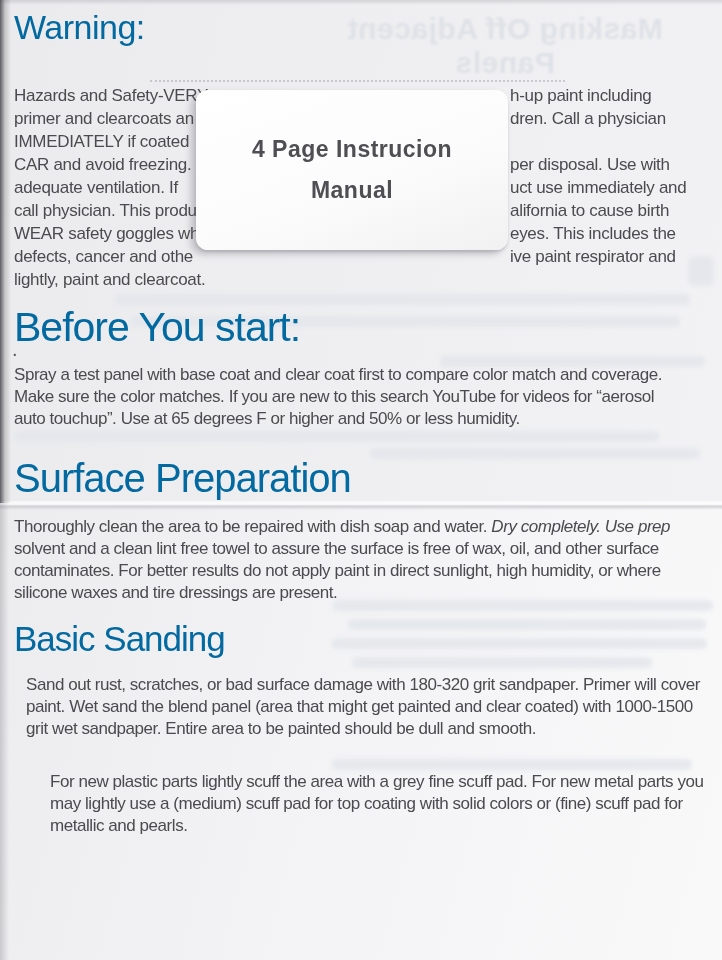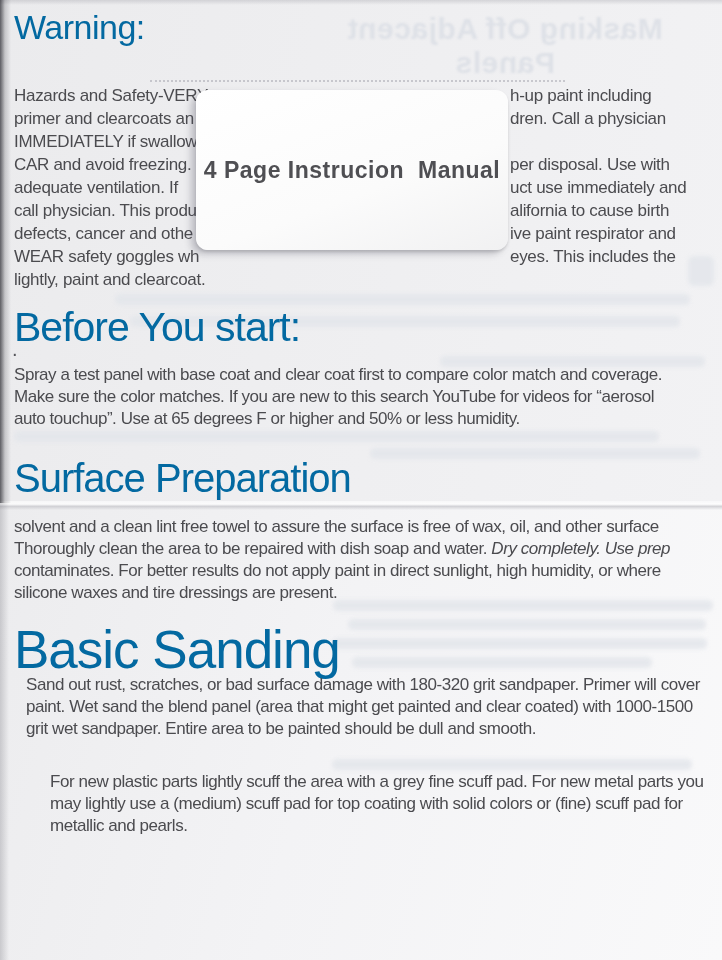--- a/index.html
+++ b/index.html
@@ -51,21 +51,21 @@
   }
 
   
   .h {
     position: absolute; left: 14px; font-weight: 400; color: #0369a1;
     letter-spacing: -1px; z-index: 1; white-space: nowrap;
   }
   #h-warning { top: 8px;   font-size: 34px; letter-spacing: -0.5px; }
   #h-before  { top: 304px; font-size: 41px; }
   #h-surface { top: 456px; font-size: 40px; }
-  #h-sanding { top: 619px; font-size: 53px; }
+  #h-sanding { top: 619px; font-size: 35px; }
 
   
   .par {
     position: absolute; left: 14px; width: 700px;
     font-size: 17px; line-height: 22px; letter-spacing: -0.45px;
     color: #4b4b4f; z-index: 1;
   }
   .par .ln { display: block; white-space: nowrap; }
   .it { font-style: italic; }
   #before-par   { top: 364px; }
@@ -85,21 +85,21 @@
   }
   .wrow { position: relative; height: 23px; white-space: nowrap; }
   .wr { position: absolute; left: 496px; top: 0; }
 
   
   .label {
     position: absolute; left: 196px; top: 90px; width: 312px; height: 160px;
     background: linear-gradient(160deg, #ffffff 0%, #fbfbfb 60%, #f1f1f2 100%);
     border-radius: 12px;
     box-shadow: -5px 4px 7px rgba(80,80,95,.3), 0 2px 3px rgba(0,0,0,.12);
-    display: flex; align-items: center; justify-content: center;
+    display: flex; flex-direction: column; align-items: center; justify-content: center;
     gap: 14px; z-index: 3;
   }
   .label-text { font-weight: 700; font-size: 23px; color: #4f4f53; letter-spacing: .5px; }
 
   .perf {
     position: absolute; left: 150px; top: 80px; width: 415px; height: 0;
     border-top: 2px dotted rgba(160,160,170,.5); z-index: 2;
   }
 </style>
 </head>
@@ -123,47 +123,47 @@
 <div class="smudge" style="left:332px; top:638px; width:375px;"></div>
 <div class="smudge" style="left:352px; top:657px; width:300px;"></div>
 <div class="smudge" style="left:332px; top:759px; width:360px;"></div>
 <div class="smudge" style="left:688px; top:256px; width:26px; height:30px; border-radius:6px;"></div>
 
 <div class="h" id="h-warning">Warning:</div>
 
 <div class="warn-par">
   <div class="wrow"><span class="wl">Hazards and Safety-VERY</span><span class="wr">h-up paint including</span></div>
   <div class="wrow"><span class="wl">primer and clearcoats an</span><span class="wr">dren. Call a physician</span></div>
-  <div class="wrow"><span class="wl">IMMEDIATELY if swallow</span></div>
+  <div class="wrow"><span class="wl">IMMEDIATELY if coated</span></div>
   <div class="wrow"><span class="wl">CAR and avoid freezing.</span><span class="wr">per disposal. Use with</span></div>
   <div class="wrow"><span class="wl">adequate ventilation. If</span><span class="wr">uct use immediately and</span></div>
   <div class="wrow"><span class="wl">call physician. This produ</span><span class="wr">alifornia to cause birth</span></div>
+  <div class="wrow"><span class="wl">WEAR safety goggles wh</span><span class="wr">eyes. This includes the</span></div>
   <div class="wrow"><span class="wl">defects, cancer and othe</span><span class="wr">ive paint respirator and</span></div>
-  <div class="wrow"><span class="wl">WEAR safety goggles wh</span><span class="wr">eyes. This includes the</span></div>
   <div class="wrow"><span class="wl">lightly, paint and clearcoat.</span></div>
 </div>
 
 <div class="perf"></div>
 <div class="label">
   <div class="label-text">4 Page Instrucion</div>
   <div class="label-text">Manual</div>
 </div>
 
 <div class="h" id="h-before">Before You start:</div>
 <span id="before-mark">.</span>
 <div class="par" id="before-par">
   <span class="ln">Spray a test panel with base coat and clear coat first to compare color match and coverage.</span>
   <span class="ln">Make sure the color matches.  If you are new to this search YouTube for videos for “aerosol</span>
   <span class="ln">auto touchup”.  Use at 65 degrees F or higher and 50% or less humidity.</span>
 </div>
 
 <div class="h" id="h-surface">Surface Preparation</div>
 <div class="par" id="surface-par">
+  <span class="ln"><span>Thoroughly clean the area to be repaired with dish soap and water.  </span><span class="it">Dry completely. Use prep</span></span>
   <span class="ln">solvent and a clean lint free towel to assure the surface is free of wax, oil, and other surface</span>
-  <span class="ln"><span>Thoroughly clean the area to be repaired with dish soap and water.  </span><span class="it">Dry completely. Use prep</span></span>
   <span class="ln">contaminates. For better results do not apply paint in direct sunlight, high humidity, or where</span>
   <span class="ln">silicone waxes and tire dressings are present.</span>
 </div>
 
 <div class="h" id="h-sanding">Basic Sanding</div>
 <div class="par" id="sanding-par1">
   <span class="ln">Sand out rust, scratches, or bad surface damage with 180-320 grit sandpaper. Primer will cover</span>
   <span class="ln">paint. Wet sand the blend panel (area that might get painted and clear coated) with 1000-1500</span>
   <span class="ln">grit wet sandpaper. Entire area to be painted should be dull and smooth.</span>
 </div>

